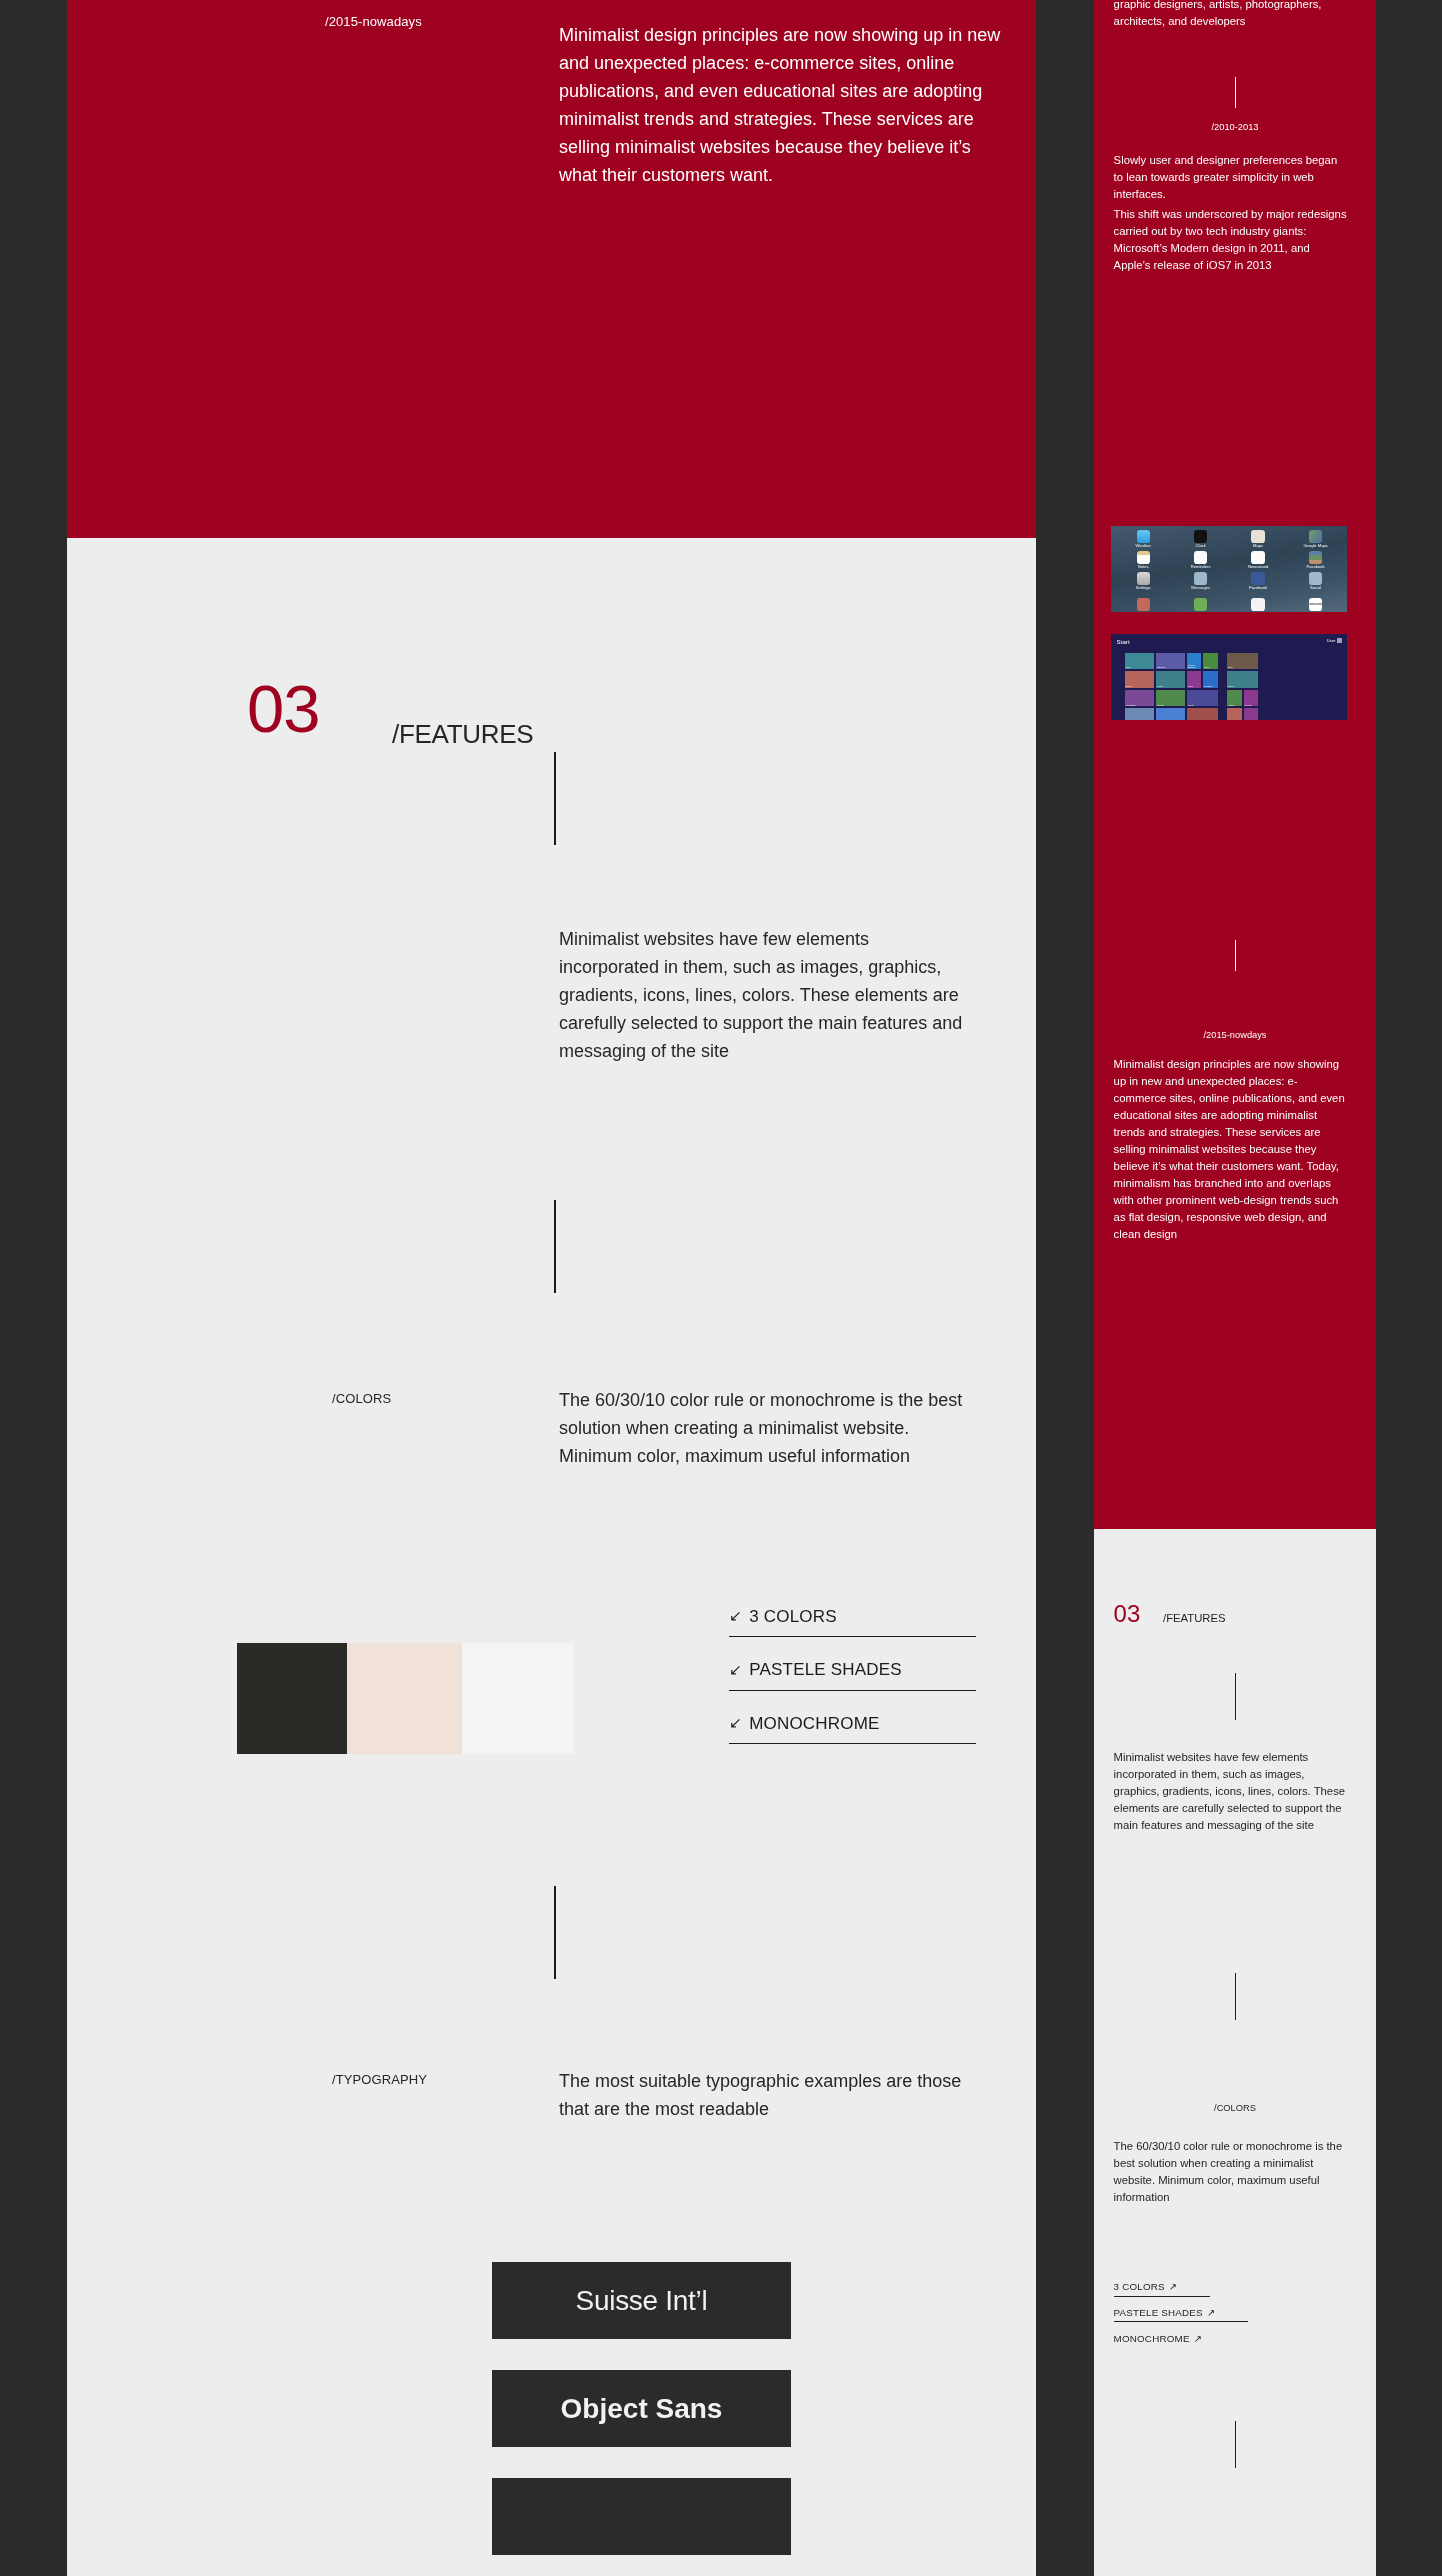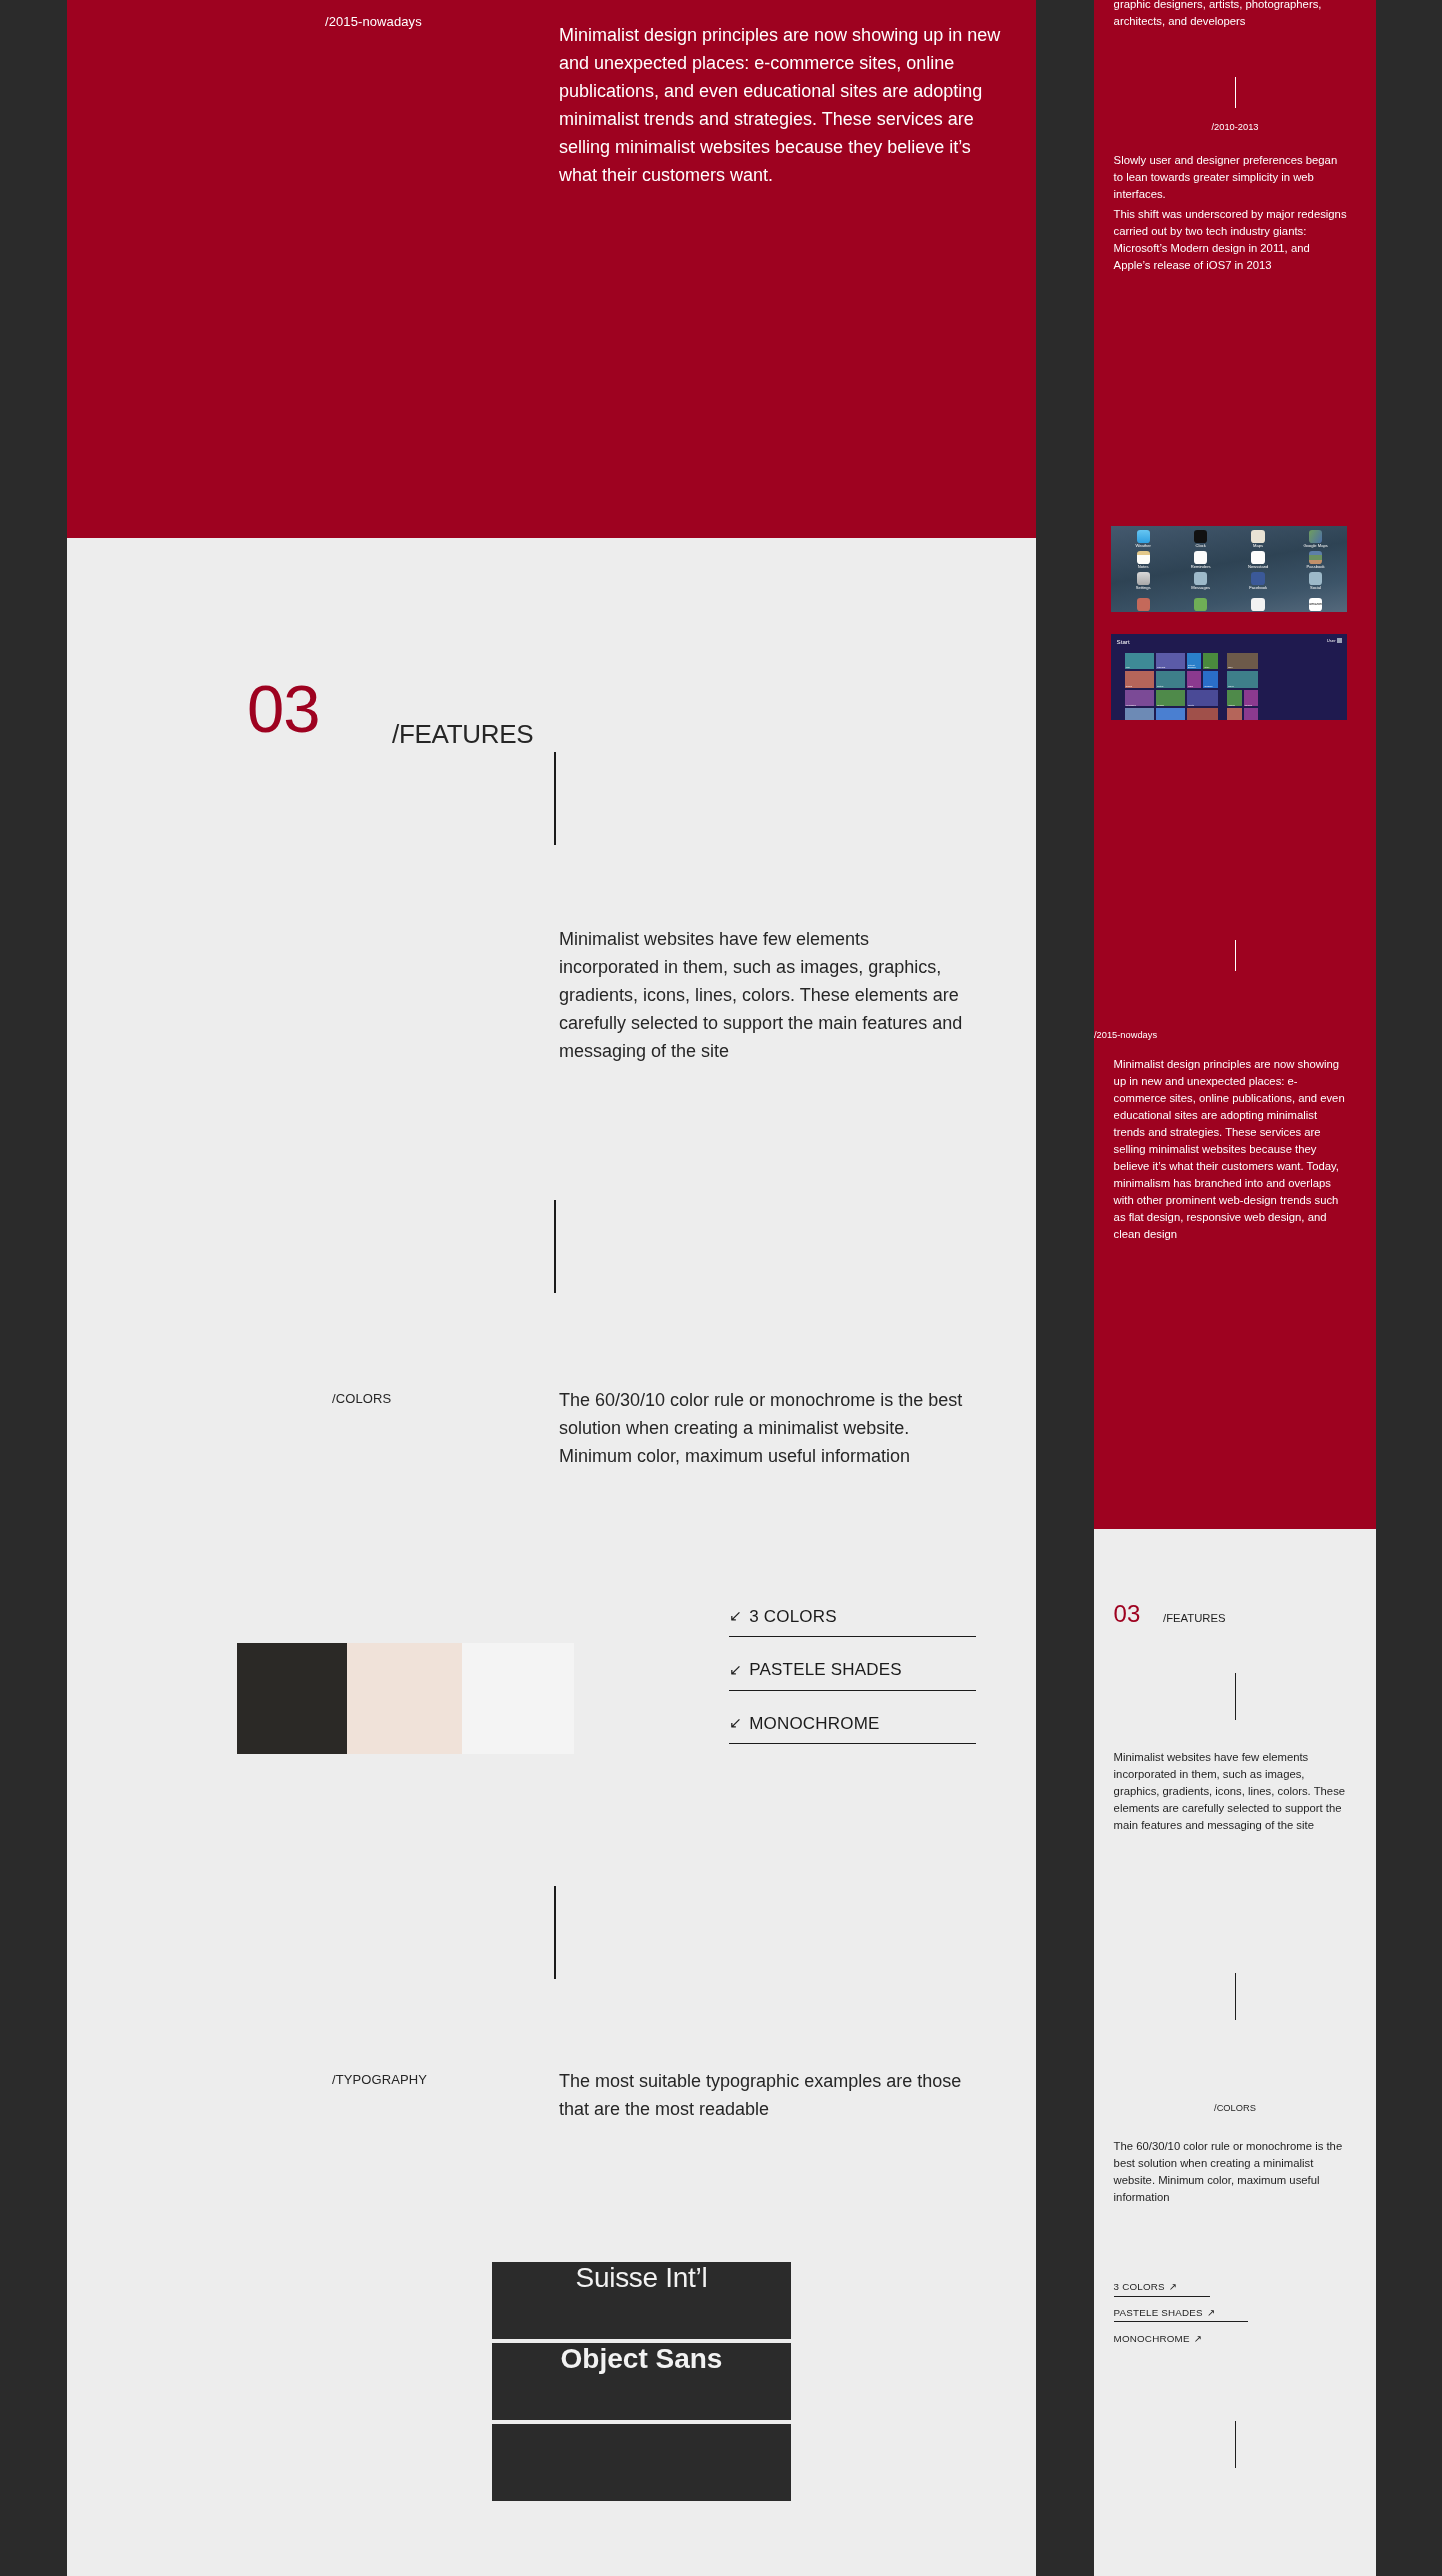--- a/index.html
+++ b/index.html
@@ -77,22 +77,22 @@
   .clist-item{ padding-bottom:9.3px; border-bottom:1.5px solid #1b1b1b; margin-bottom:23px; width:100%;}
   .clist-item:last-child{ margin-bottom:0; }
   .clist-row{ display:flex; align-items:center; gap:7.2px; }
   .clist-arrow{ font-size:15.5px; color:#1b1b1b; line-height:1; transform:translateY(-1px); }
   .clist-text{ font-size:17px; color:#1b1b1b; letter-spacing:0.2px; }
 
   
   #font-buttons{ position:absolute; left:425px; top:2262px; width:299px; }
   .font-btn{
     width:299px; height:77px; background:#2b2b2b;
-    display:flex; align-items:flex-start; justify-content:center;
-    margin-bottom:4px; color:#f2f2f2;
+    display:flex; align-items:center; justify-content:center;
+    margin-bottom:31px; color:#f2f2f2;
     background-image:radial-gradient(circle, #242424 0.5px, transparent 0.6px);
     background-size:5.2px 5.2px;
   }
   .font-btn span{ font-size:28px; letter-spacing:-0.3px; }
   .fb-suisse span{ font-weight:400; }
   .fb-onest  span{ font-weight:700; }
   .fb-object span{ font-weight:700; letter-spacing:0px; }
 
   
   #mobile-col{
@@ -399,21 +399,21 @@
           <div class="wt" style="background:#8b3a8f;height:16.5px;">
               <span class="wt-lab">Video</span>
             </div>
         </div>
       </div>
     </div>
   </div>
 
   <div class="m-vline" style="left:141px; top:940px; height:31px; background:#ffffff;"></div>
 
-  <div class="m-label" style="left:0; top:1030px; width:282px; ">/2015-nowdays</div>
+  <div class="m-label" style="left:0; top:1030px; width:282px; text-align:center;">/2015-nowdays</div>
 
   <div class="m-body" style="top:1056px;">Minimalist design principles are now showing up in new and unexpected places: e-commerce sites, online publications, and even educational sites are adopting minimalist trends and strategies. These services are selling minimalist websites because they believe it’s what their customers want. Today, minimalism has branched into and overlaps with other prominent web-design trends such as flat design, responsive web design, and clean design</div>
 
   <div class="m-sec-num">03</div>
   <div class="m-sec-name">/FEATURES</div>
 
   <div class="m-vline" style="left:141px; top:1673px; height:47px; background:#1f1f1f;"></div>
 
   <div class="m-body-dark" style="top:1749px;">Minimalist websites have few elements incorporated in them, such as images, graphics, gradients, icons, lines, colors. These elements are carefully selected to support the main features and messaging of the site</div>
 

